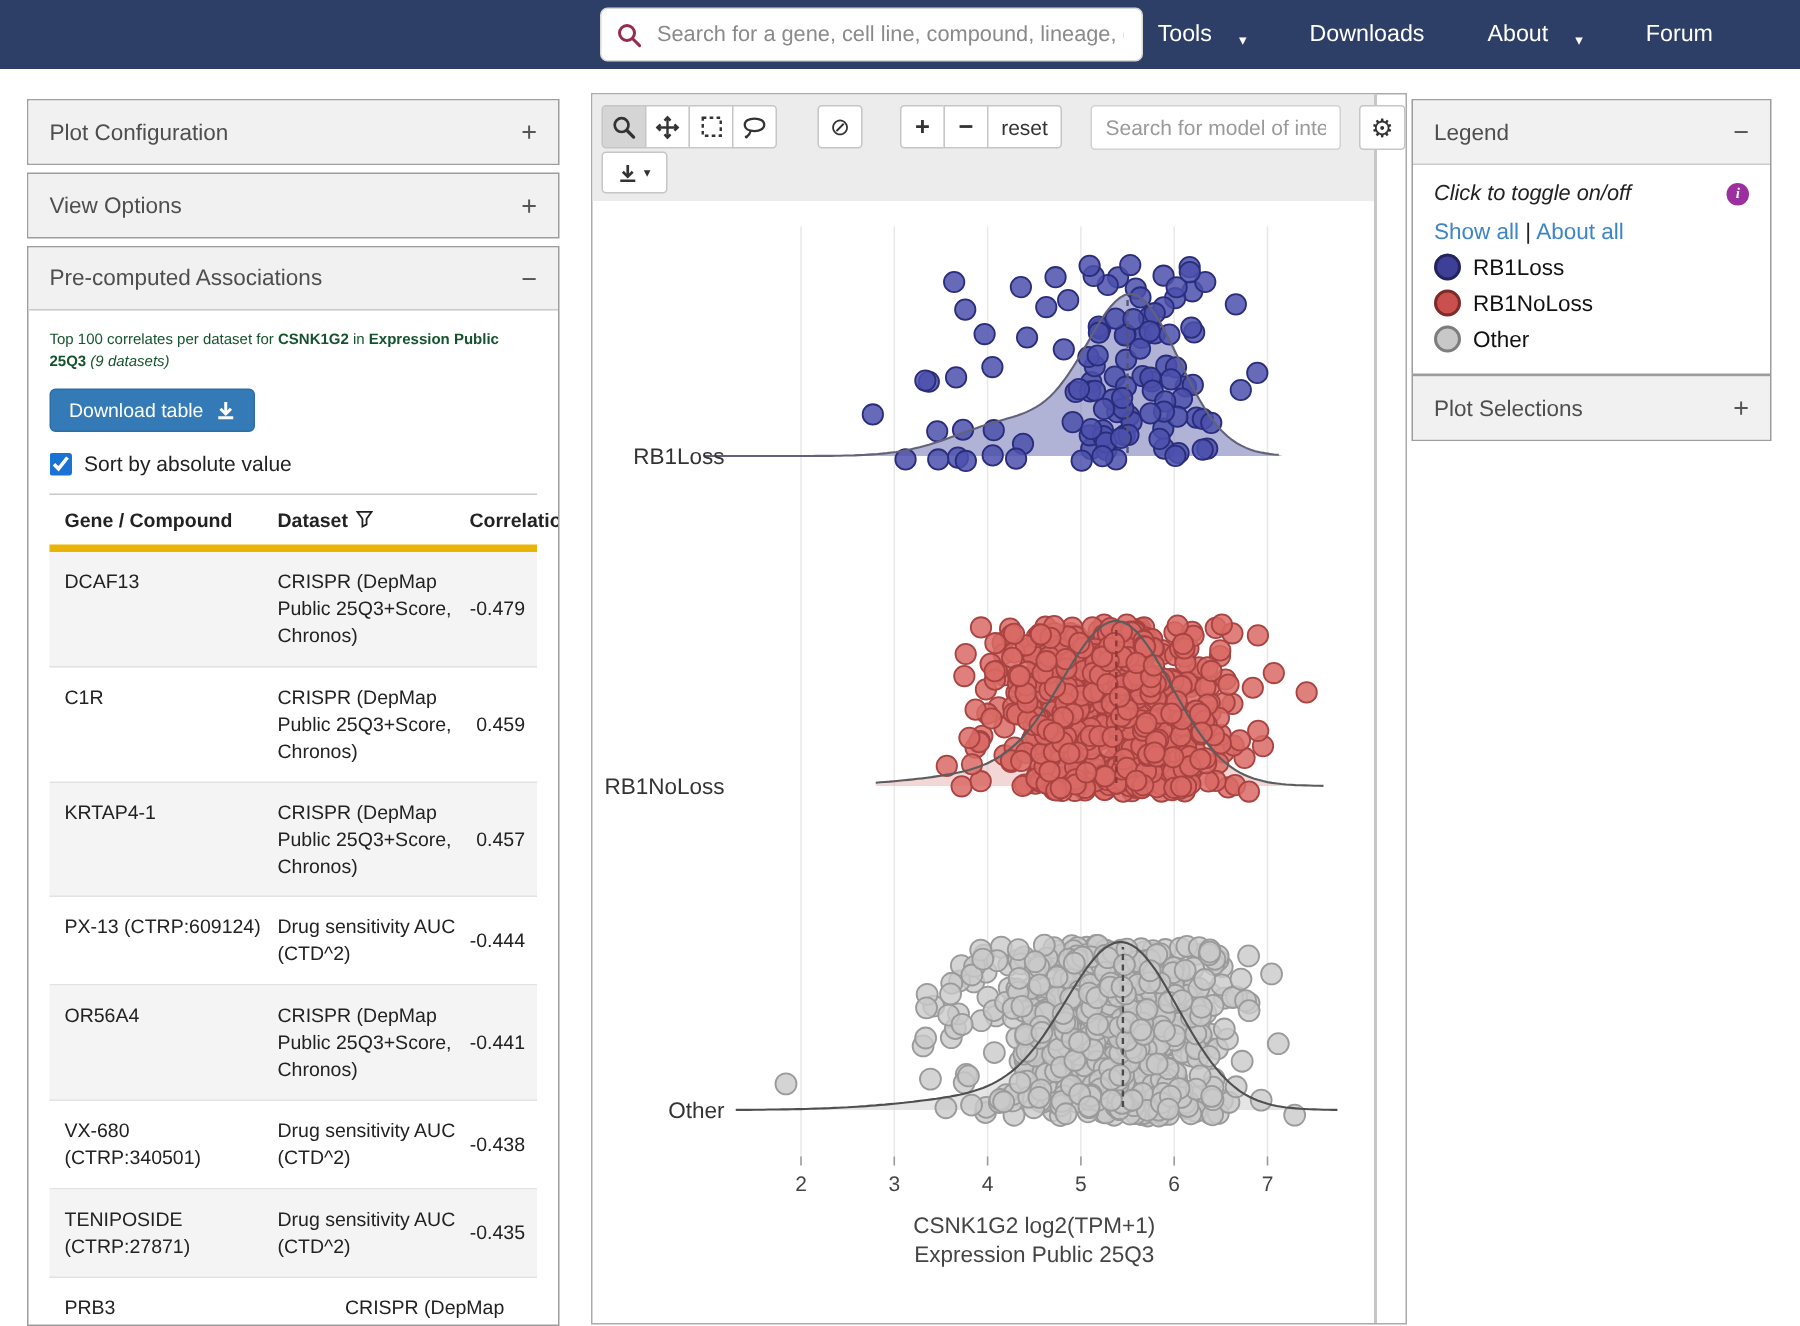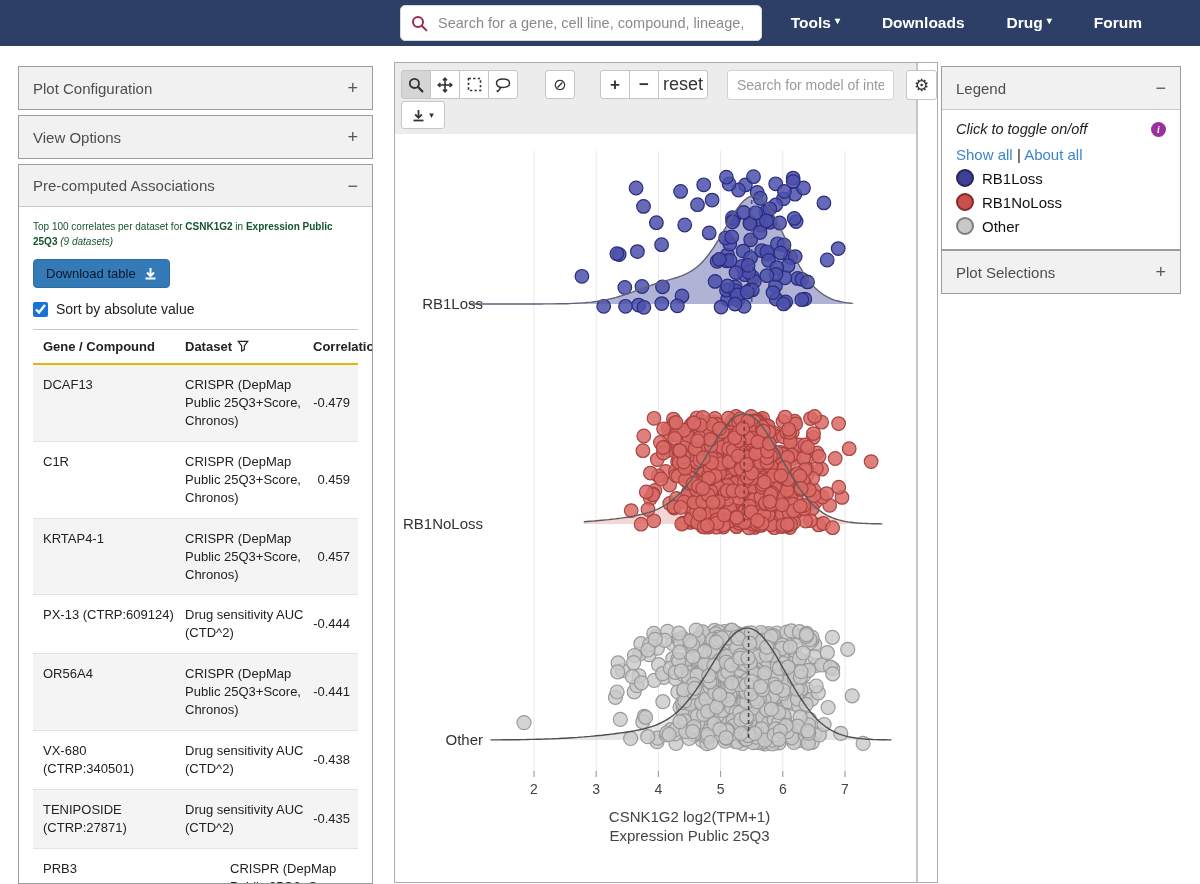--- a/index.html
+++ b/index.html
@@ -6,43 +6,43 @@
   body{font-family:"Liberation Sans",sans-serif;}
   .page{position:relative;width:1200px;height:884px;background:#fff;overflow:hidden;}
 
   
   .topnav{position:absolute;top:0;left:0;width:1200px;height:46px;background:#2d3f66;}
   .nav-search{position:absolute;left:400px;top:5px;width:362px;height:36px;background:#fff;
     border:1px solid #d8d8d8;border-radius:5px;display:flex;align-items:center;padding:0 10px;box-sizing:border-box;}
   .nav-search input{border:none;outline:none;flex:1;font-size:14.5px;margin-left:8px;color:#333;font-family:inherit;background:transparent;}
   .nav-search input::placeholder{color:#8a8a8a;}
   .nav-links{position:absolute;right:58px;top:0;height:46px;display:flex;align-items:center;gap:42px;}
-  .nav-link{color:#fff;font-size:15.5px;text-decoration:none;display:flex;gap:4px;align-items:flex-start;cursor:pointer;font-weight:700;}
+  .nav-link{color:#fff;font-size:15.5px;text-decoration:none;display:flex;gap:18px;align-items:flex-end;cursor:pointer;font-weight:400;}
   .nav-caret{font-size:10px;position:relative;top:1px;}
 
   
   .panel-box{border:1px solid #9d9d9d;background:#fff;box-sizing:border-box;}
   .acc-header{height:42px;background:#f1f1f1;display:flex;align-items:center;justify-content:space-between;
     padding:0 14px;color:#4e4e4e;font-size:15px;cursor:pointer;box-sizing:border-box;}
   .acc-ind{font-size:18px;color:#555;line-height:1;}
 
   
   .left-panel{position:absolute;left:18px;top:66px;width:355px;height:818px;display:flex;flex-direction:column;gap:5px;}
   .assoc-box{flex:1;display:flex;flex-direction:column;overflow:hidden;}
   .assoc-box .acc-header{border-bottom:1px solid #c9c9c9;flex:none;}
   .assoc-body{padding:12px 14px 0;overflow:hidden;}
   .intro{font-size:10px;color:#14532d;line-height:1.5;}
   .intro b{font-weight:bold;}
   .intro i{font-style:italic;}
-  .btn-download{margin-top:10px;background:#337ab7;color:#0f172a;border:1px solid #2e6da4;border-radius:4px;
+  .btn-download{margin-top:10px;background:#337ab7;color:#ffffff;border:1px solid #2e6da4;border-radius:4px;
     font-size:13px;padding:6px 12px;display:inline-flex;align-items:center;gap:8px;font-family:inherit;cursor:pointer;}
   .sortrow{margin-top:13px;display:flex;align-items:center;gap:8px;font-size:14px;color:#222;}
   .sortrow input{width:15px;height:15px;accent-color:#1a73d4;margin:0;}
   .assoc-table{margin-top:12px;font-size:13px;color:#222;}
-  .t-head{display:flex;border-top:1px solid #c9c9c9;border-bottom:2px solid #eab308;padding:9px 0 9px 10px;
+  .t-head{display:flex;border-top:1px solid #c9c9c9;border-bottom:5px solid #eab308;padding:9px 0 9px 10px;
     font-weight:bold;align-items:center;}
   .c-gene{width:142px;flex:none;padding-right:6px;box-sizing:border-box;}
   .c-ds{width:128px;flex:none;padding-right:4px;box-sizing:border-box;}
   .c-corr{flex:1;text-align:right;padding-right:8px;}
   .h-ico{margin-left:5px;vertical-align:-1px;}
   .t-row{display:flex;padding:11px 0 11px 10px;border-bottom:1px solid #e2e2e2;line-height:1.38;align-items:stretch;cursor:pointer;justify-content:space-between;}
   .t-row .c-gene{align-self:flex-start;}
   .t-row .c-ds{align-self:flex-start;}
   .t-row .c-corr{align-self:center;}
   .t-row.alt{background:#f4f4f4;}
@@ -54,21 +54,21 @@
   .plot-vline{position:absolute;left:521px;top:0;bottom:0;width:2px;background:#c6c6c6;}
   .tb{position:absolute;height:29px;background:#fff;border:1px solid #c6c6c6;box-sizing:border-box;
     display:flex;align-items:center;justify-content:center;color:#333;cursor:pointer;font-family:inherit;}
   .tb-group{position:absolute;top:7px;display:flex;}
   .tb-group .tb{position:relative;width:30px;}
   .tb-group .tb + .tb{margin-left:-1px;}
   .tb-group .tb:first-child{border-radius:3px 0 0 3px;}
   .tb-group .tb:last-child{border-radius:0 3px 3px 0;}
   .tb.active{background:#d5d5d5;}
   .tb.single{border-radius:3px;}
-  .tb-reset{width:50px !important;font-size:18px;}
+  .tb-reset{width:50px !important;font-size:14px;}
   .tb-plusminus{font-size:17px;font-weight:bold;}
   .tb-search{position:absolute;left:332px;top:7px;width:167px;height:30px;border:1px solid #d2d2d2;border-radius:3px;
     padding:0 9px;font-size:14px;color:#555;box-sizing:border-box;font-family:inherit;outline:none;}
   .tb-search::placeholder{color:#9a9a9a;}
   .tb-gear{left:511px;top:7px;width:31px;height:30px;border-radius:3px;font-size:17px;}
   .tb-dl{left:6px;top:38px;width:44px;height:28px;border-radius:3px;gap:4px;}
   .dl-caret{font-size:9px;color:#333;}
   .plot-svg{position:absolute;left:0;top:71px;}
   .plot-svg text{font-family:"Liberation Sans",sans-serif;}
 
@@ -100,21 +100,21 @@
     </div>
     <div class="nav-links">
       <a class="nav-link">
         <span>Tools</span>
         <span class="nav-caret">▾</span>
       </a>
       <a class="nav-link">
         <span>Downloads</span>
       </a>
       <a class="nav-link">
-        <span>Drug</span>
+        <span>About</span>
         <span class="nav-caret">▾</span>
       </a>
       <a class="nav-link">
         <span>Forum</span>
       </a>
     </div>
   </div>
 
   <div class="left-panel">
     <div class="panel-box">

